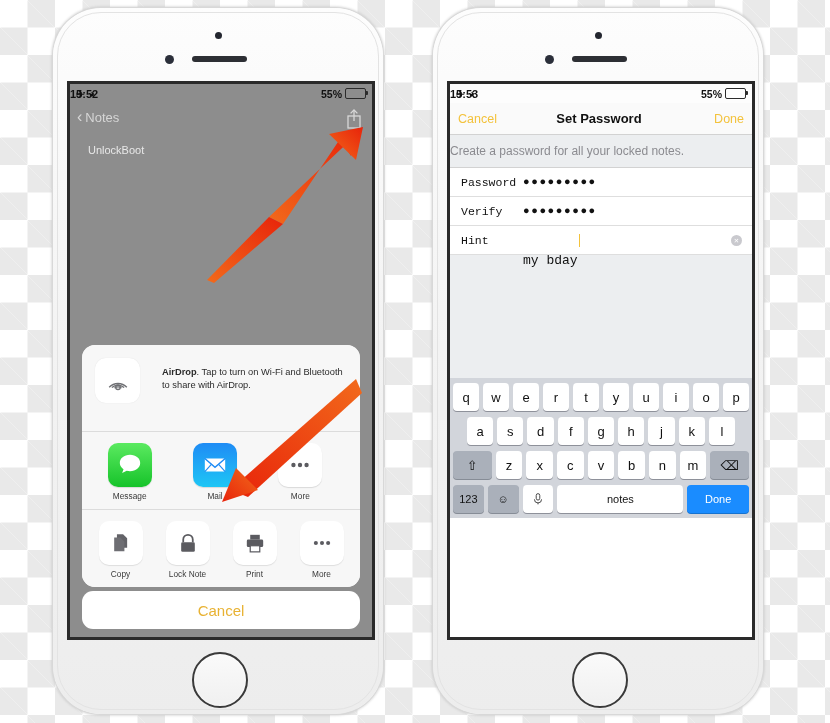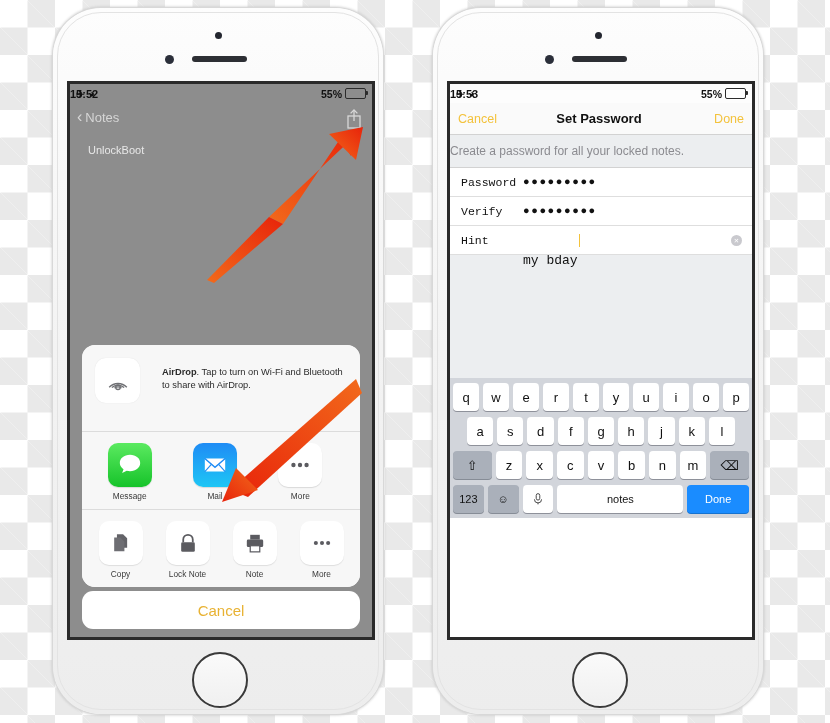--- a/index.html
+++ b/index.html
@@ -246,21 +246,21 @@
           <div class="act-lbl">Lock Note</div>
         </div>
         <div class="act">
           <div class="act-ic">
             <svg viewBox="0 0 44 44" width="30" height="30">
               <rect x="15" y="10" width="14" height="7" fill="#5b5b60"></rect>
               <rect x="10" y="17" width="24" height="11" rx="2" fill="#5b5b60"></rect>
               <rect x="15" y="26" width="14" height="9" fill="#fff" stroke="#5b5b60" stroke-width="1.8"></rect>
             </svg>
           </div>
-          <div class="act-lbl">Note</div>
+          <div class="act-lbl">Print</div>
         </div>
         <div class="act">
           <div class="act-ic">
             <svg viewBox="0 0 44 44" width="30" height="30" fill="#5b5b60">
               <circle cx="13" cy="22" r="3"></circle>
                 <circle cx="22" cy="22" r="3"></circle>
                 <circle cx="31" cy="22" r="3"></circle>
             </svg>
           </div>
           <div class="act-lbl">More</div>

